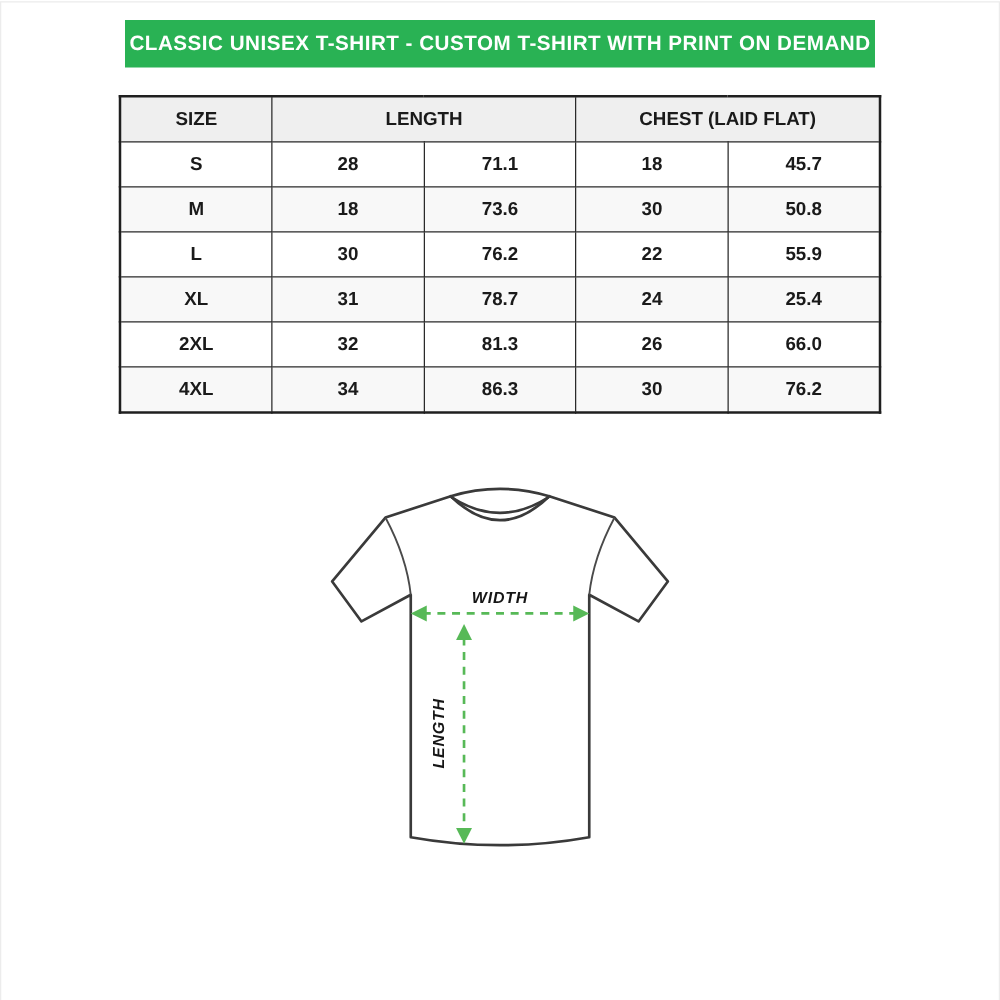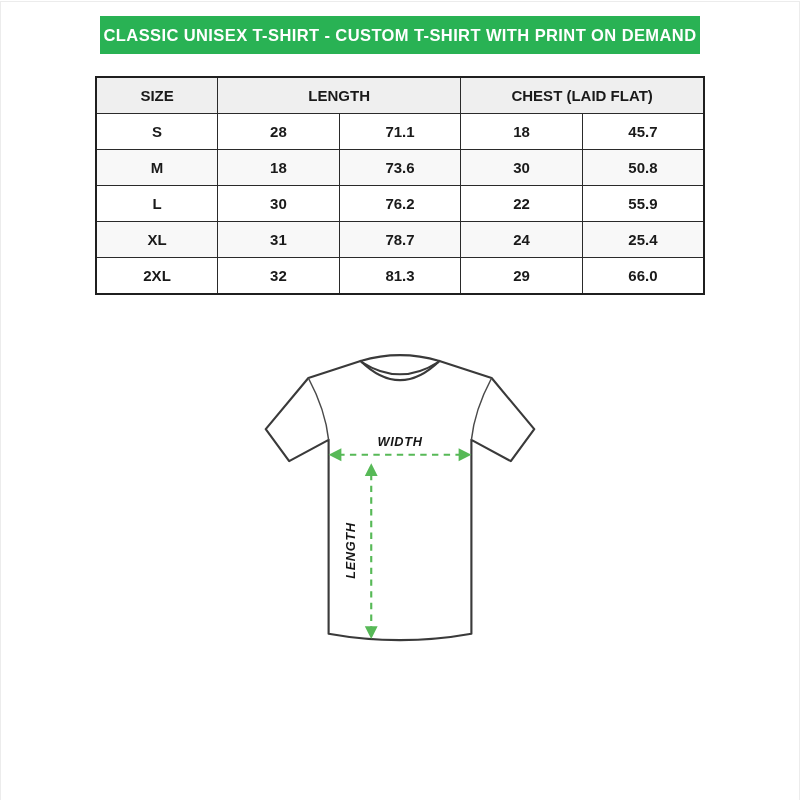--- a/index.html
+++ b/index.html
@@ -144,22 +144,29 @@
           <td class="size-col">XL</td>
           <td>31</td>
           <td>78.7</td>
           <td>24</td>
           <td>25.4</td>
         </tr>
         <tr>
           <td class="size-col">2XL</td>
           <td>32</td>
           <td>81.3</td>
-          <td>29</td>
+          <td>26</td>
           <td>66.0</td>
+        </tr>
+        <tr>
+          <td class="size-col">4XL</td>
+          <td>34</td>
+          <td>86.3</td>
+          <td>30</td>
+          <td>76.2</td>
         </tr>
       </tbody>
   </table>
 
   <div class="diagram-wrap">
     <svg viewBox="0 0 300 320" width="320" height="341" xmlns="http://www.w3.org/2000/svg">
 
       <path class="shirt-line" d="M113 30
                L64 46
                L24 94

